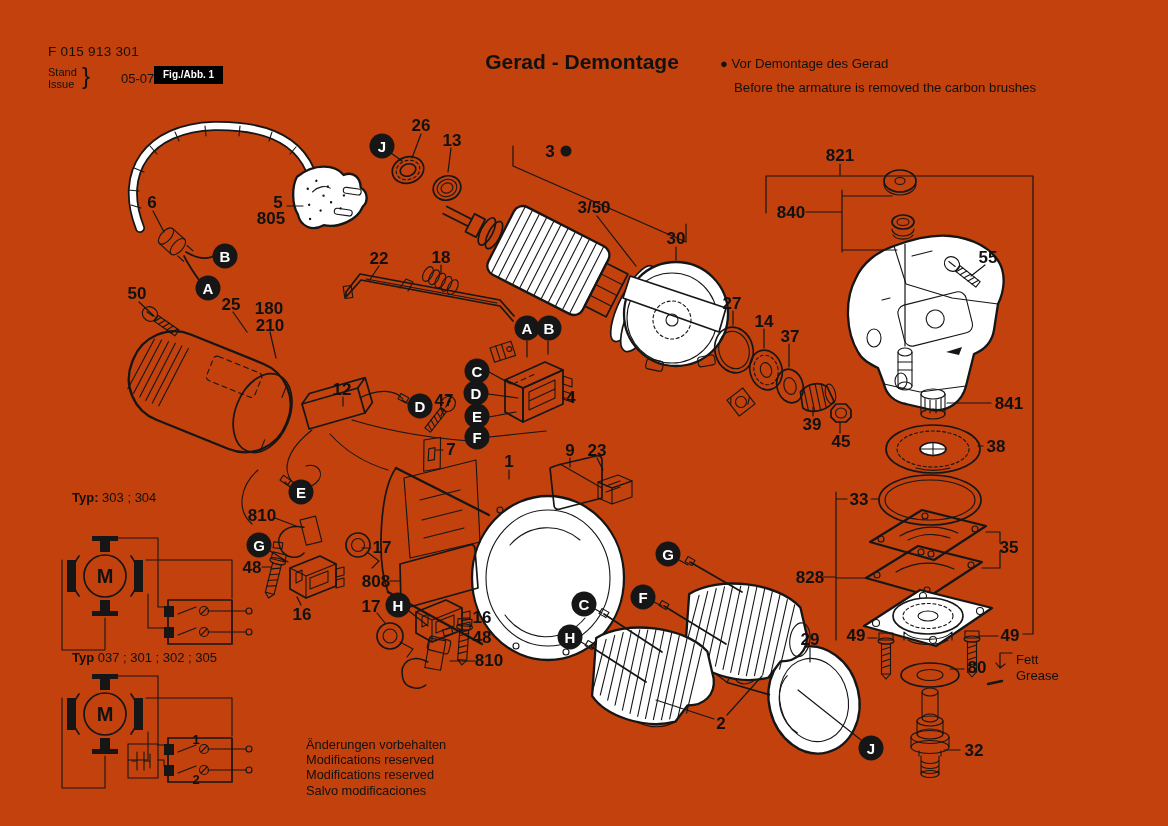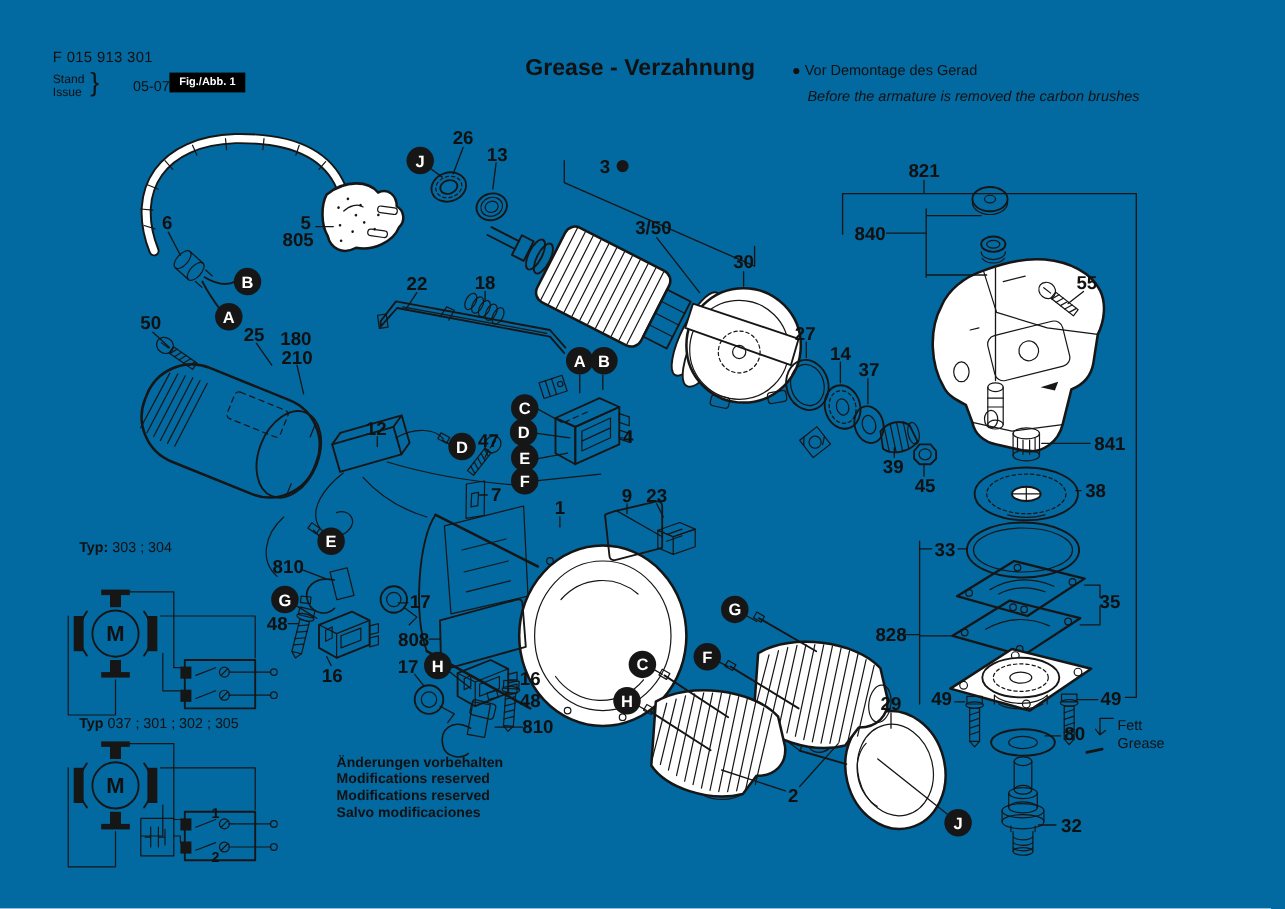--- a/index.html
+++ b/index.html
@@ -1,29 +1,29 @@
 <!DOCTYPE html>
 <html><head>
 <meta charset="utf-8">
 <style>
   html,body{margin:0;padding:0;background:#fff;}
-  #page{position:relative;width:1168px;height:826px;background:#0369a1;overflow:hidden;
+  #page{position:relative;width:1168px;height:826px;background:#c2410c;overflow:hidden;
         font-family:"Liberation Sans",sans-serif;color:#111;}
   .abs{position:absolute;}
   #docnum{left:48px;top:44px;font-size:13.5px;letter-spacing:.3px;}
   #standblk{left:48px;top:66px;font-size:11px;line-height:12px;}
   #brace{left:82px;top:62px;font-size:24px;font-weight:400;}
   #datetxt{left:98px;top:71px;font-size:13px;margin-left:23px;}
   #figbox{left:154px;top:66px;background:#000;color:#fff;font-weight:bold;
           font-size:10px;padding:3px 9px 4px 9px;}
   #title{left:400px;top:50px;width:364px;text-align:center;font-size:21px;font-weight:bold;}
   #notice{left:720px;top:55px;font-size:13.2px;line-height:17.5px;}
-  #notice .en{margin-top:6px;font-style:italic;}
+  #notice .en{margin-top:6px;}
   #notice .b{font-size:13px;}
-  #footnotes{left:306px;top:685px;font-size:12.8px;line-height:15.2px;font-weight:bold;}
+  #footnotes{left:306px;top:737px;font-size:12.8px;line-height:15.2px;}
   .typlbl{font-size:13px;}
   .typlbl b{font-weight:bold;}
   #typ1{left:72px;top:490px;}
   #typ2{left:72px;top:650px;}
   svg .s{fill:none;stroke:#161616;stroke-width:1.7;stroke-linecap:round;stroke-linejoin:round;}
   svg .s2{stroke-width:2.3;}
   svg .s1{stroke-width:1.1;}
   svg .ld{fill:none;stroke:#161616;stroke-width:1.2;stroke-linecap:round;stroke-linejoin:round;}
   svg .f{fill:#161616;stroke:none;}
   svg .w{fill:#fff;}
@@ -40,21 +40,21 @@
 <div id="page">
 
   <div class="abs" id="docnum">F 015 913 301</div>
   <div class="abs" id="standblk">
     <div>Stand</div>
     <div>Issue</div>
   </div>
   <div class="abs" id="brace">}</div>
   <div class="abs" id="datetxt">05-07-21</div>
   <div class="abs" id="figbox">Fig./Abb. 1</div>
-  <div class="abs" id="title">Grease - Verzahnung</div>
+  <div class="abs" id="title">Gerad - Demontage</div>
   <div class="abs" id="notice">
     <div><span class="b">●</span>
       <span>Vor Demontage des Gerad</span></div>
     <div class="en" style="padding-left:14px">Before the armature is removed the carbon brushes</div>
   </div>
   <div class="abs" id="footnotes">
     <div>Änderungen vorbehalten</div>
     <div>Modifications reserved</div>
     <div>Modifications reserved</div>
     <div>Salvo modificaciones</div>

